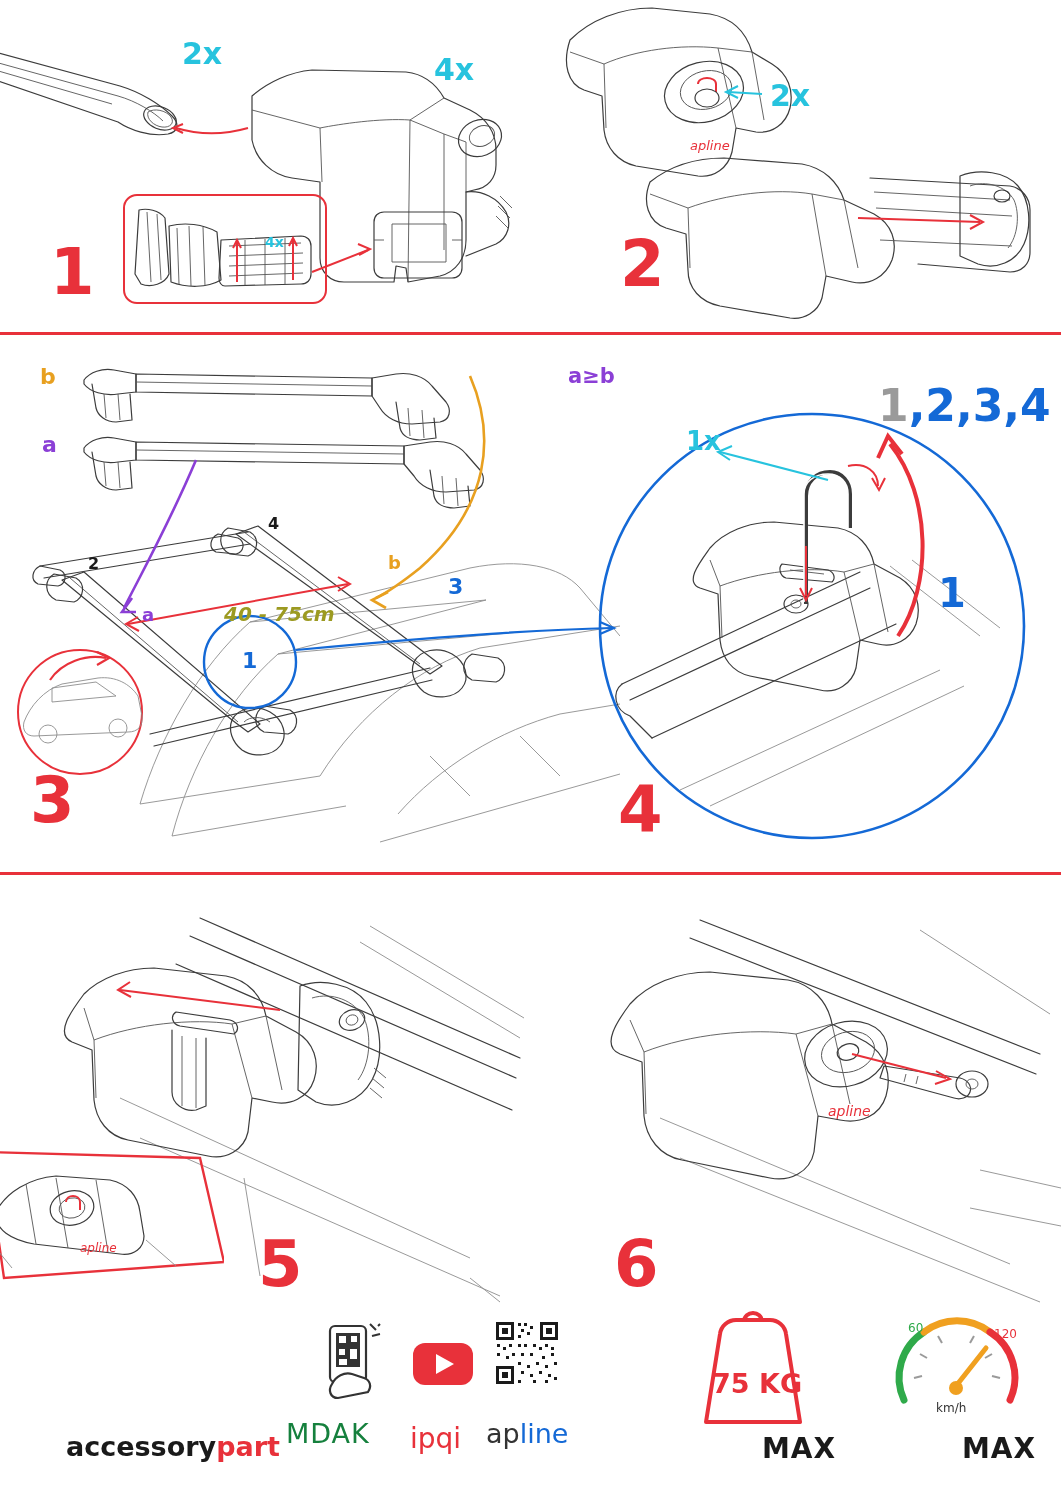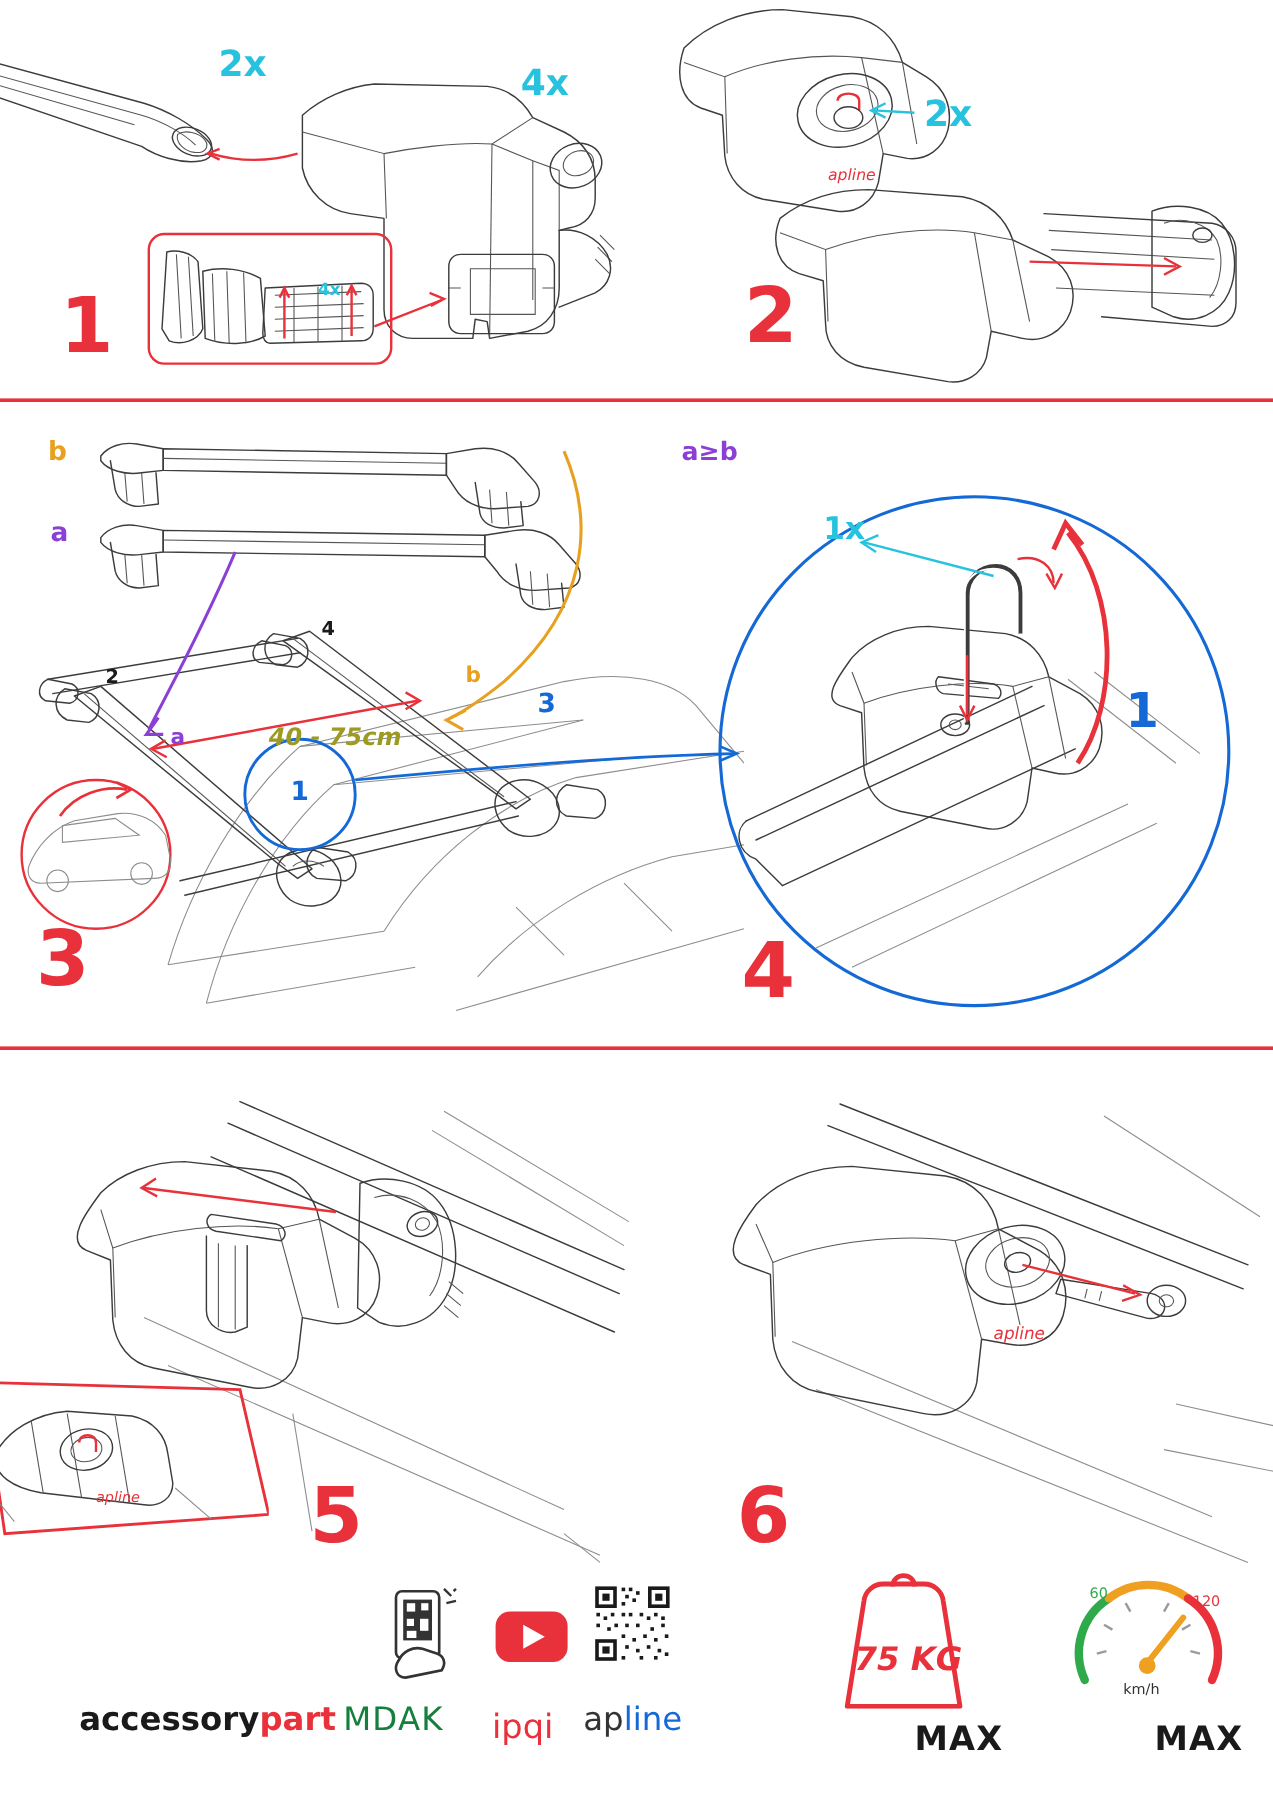--- a/index.html
+++ b/index.html
@@ -67,20 +67,21 @@
     font-size: 30px;
     font-weight: 700;
     color: #5b4bc4;
     letter-spacing: 0.5px;
   }
   .brand-accessory {
     position: absolute;
     font-size: 27px;
     font-weight: 700;
     color: #1a1a1a;
+    margin-top: 13px;
   }
   .brand-accessory .part { color: #e8313a; }
   .brand-mdak {
     position: absolute;
     font-size: 27px;
     color: #15803d;
     letter-spacing: 1px;
   }
   .brand-ipqi {
     position: absolute;
@@ -99,21 +100,20 @@
     font-weight: 700;
     color: #1a1a1a;
     letter-spacing: 1px;
     margin-left: 40px;
   }
   .weight-text {
     position: absolute;
     font-size: 27px;
     font-weight: 700;
     color: #e8313a;
-    font-style: italic;
   }
 </style>
 </head>
 <body>
 
 <div class="sheet">
 
   <div class="divider" style="top:332px;"></div>
   <div class="divider" style="top:872px;"></div>
 
@@ -342,20 +342,23 @@
 
       <path d="M338 300 C372 250 372 160 330 108" fill="none" stroke="#e8313a" stroke-width="4"></path>
       <path d="M318 122 L328 100 L342 118" fill="none" stroke="#e8313a" stroke-width="4"></path>
 
       <path class="arrow-cyan" d="M160 116 L268 144"></path>
       <path class="arrow-cyan" d="M172 110 L158 116 L170 124" fill="none"></path>
     </svg>
     <div class="label-small" style="left:8px;top:28px;color:#8b3fd6;font-size:21px;">a≥b</div>
     <div class="qty" style="left:126px;top:90px;color:#27c3de;font-size:26px;text-align:center;">1x</div>
     <div class="label-small" style="left:378px;top:234px;color:#1469d6;font-size:40px;">1</div>
+    <div class="abs" style="left:318px;top:44px;font-size:44px;font-weight:700;font-family:'DejaVu Sans',sans-serif;">
+      <span style="color:#9a9a9a;">1</span><span style="color:#1469d6;">,2,3,4</span>
+    </div>
   </div>
 
   <div class="step-num" style="left:618px;top:778px;">4</div>
 
   <div class="abs" style="left:0;top:878px;width:530px;height:430px;">
     <svg width="530" height="430" viewBox="0 0 530 430">
 
       <path class="ln" d="M200 40 L520 180 M190 58 L516 200 M176 86 L512 232"></path>
       <path class="ln-light" d="M120 220 L470 380 M140 260 L500 418"></path>
       <path class="ln-light" d="M360 64 L520 160 M370 48 L524 140"></path>

